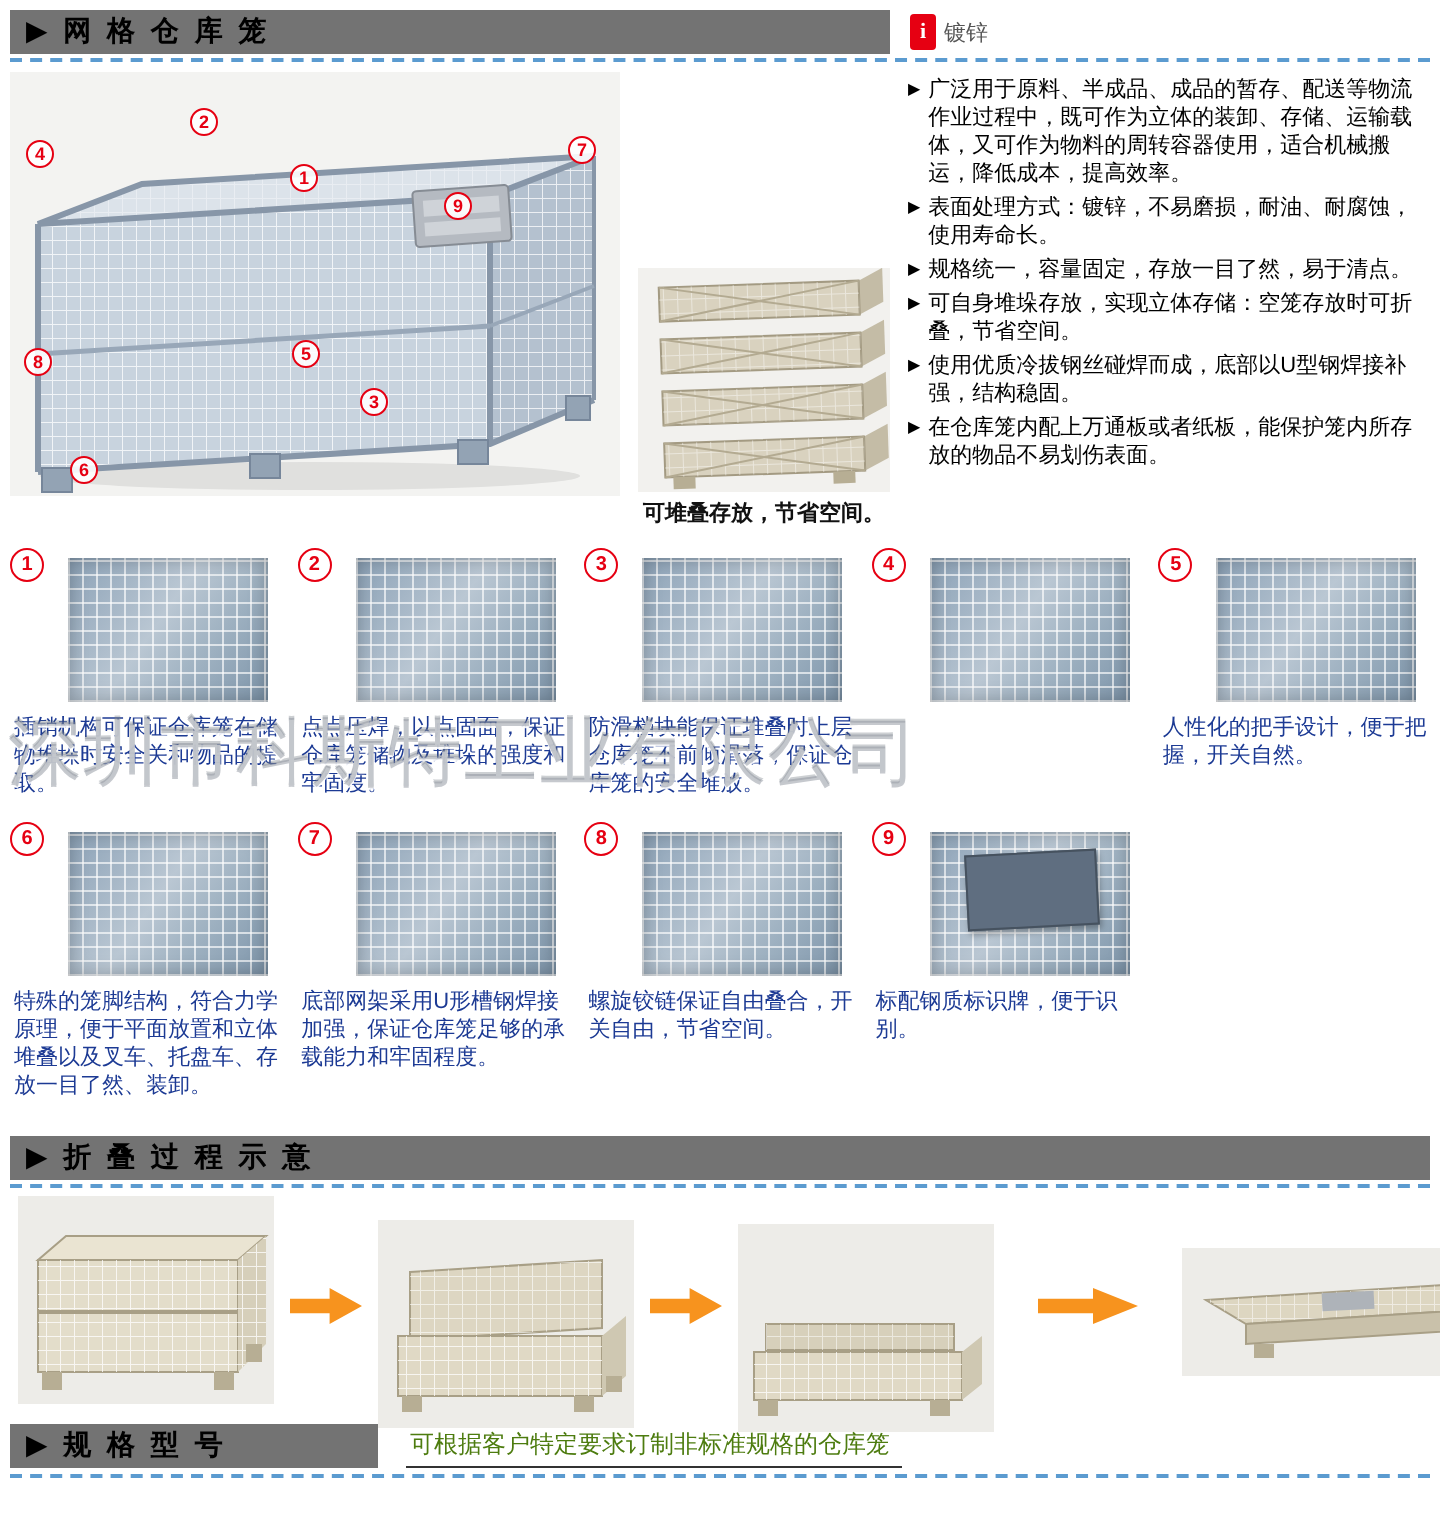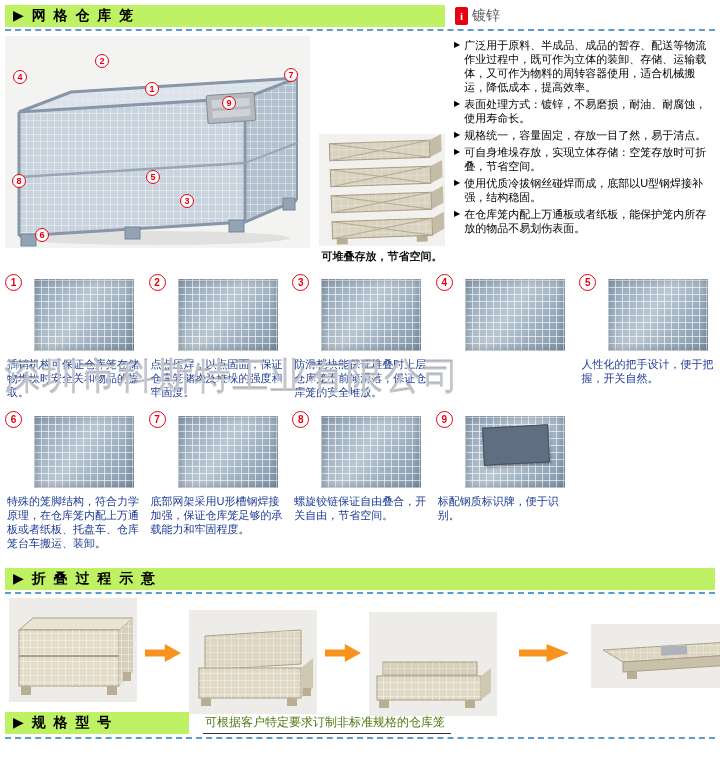--- a/index.html
+++ b/index.html
@@ -4,32 +4,32 @@
 <style>
   html,body{margin:0;padding:0;}
   body{
     width:720px;height:757px;overflow:hidden;background:#fff;
     position:relative;box-sizing:border-box;padding:5px 5px 0 5px;
     font-family:"Liberation Sans","DejaVu Sans",sans-serif;color:#000;
   }
   
   .hdr{display:flex;align-items:center;border-bottom:2px dashed #5b9bd0;padding-bottom:2px;}
   .hbar{
-    background:#bef264;font-weight:bold;font-size:14px;letter-spacing:2px;
+    background:#737373;font-weight:bold;font-size:14px;letter-spacing:2px;
     padding:2px 8px;white-space:nowrap;
   }
   .hbar.top{width:424px;}
   .hbar.wide{flex:1;}
   .hbadge{display:flex;align-items:center;gap:4px;margin-left:10px;}
   .bicon{
     width:13px;height:18px;background:#e60012;color:#fff;border-radius:2px;
     font-size:11px;font-weight:bold;display:flex;align-items:center;justify-content:center;
     font-family:"Liberation Serif","DejaVu Serif",serif;
   }
-  .blabel{font-size:14px;color:#555;text-align:right;}
+  .blabel{font-size:11px;color:#555;text-align:right;}
   
   .main{display:flex;gap:8px;margin-top:5px;height:228px;}
   .photo-main{flex:0 0 305px;width:305px;height:212px;position:relative;}
   .callout{
     position:absolute;width:14px;height:14px;border:1.5px solid #e60012;border-radius:50%;
     background:rgba(255,255,255,.9);color:#e60012;font-size:9px;font-weight:bold;
     display:flex;align-items:center;justify-content:center;box-sizing:border-box;
   }
   .mid{flex:0 0 128px;display:flex;flex-direction:column;justify-content:flex-end;align-items:center;}
   .stacked-cap{font-size:11px;font-weight:bold;color:#111;margin-top:3px;white-space:nowrap;}
@@ -245,21 +245,21 @@
     <div class="dcap">人性化的把手设计，便于把握，开关自然。</div>
   </div>
 </div>
 
 <div class="drow second">
   <div class="ditem">
     <div class="dtop">
         <span class="dnum">6</span>
         <div class="thumb"></div>
       </div>
-    <div class="dcap">特殊的笼脚结构，符合力学原理，在仓库笼内配上万通板或者纸板、托盘车、仓库笼台车搬运、装卸。</div>
+    <div class="dcap">特殊的笼脚结构，符合力学原理，便于平面放置和立体堆叠以及叉车、托盘车、存放一目了然、装卸。</div>
   </div>
   <div class="ditem">
     <div class="dtop">
         <span class="dnum">7</span>
         <div class="thumb"></div>
       </div>
     <div class="dcap">底部网架采用U形槽钢焊接加强，保证仓库笼足够的承载能力和牢固程度。</div>
   </div>
   <div class="ditem">
     <div class="dtop">

